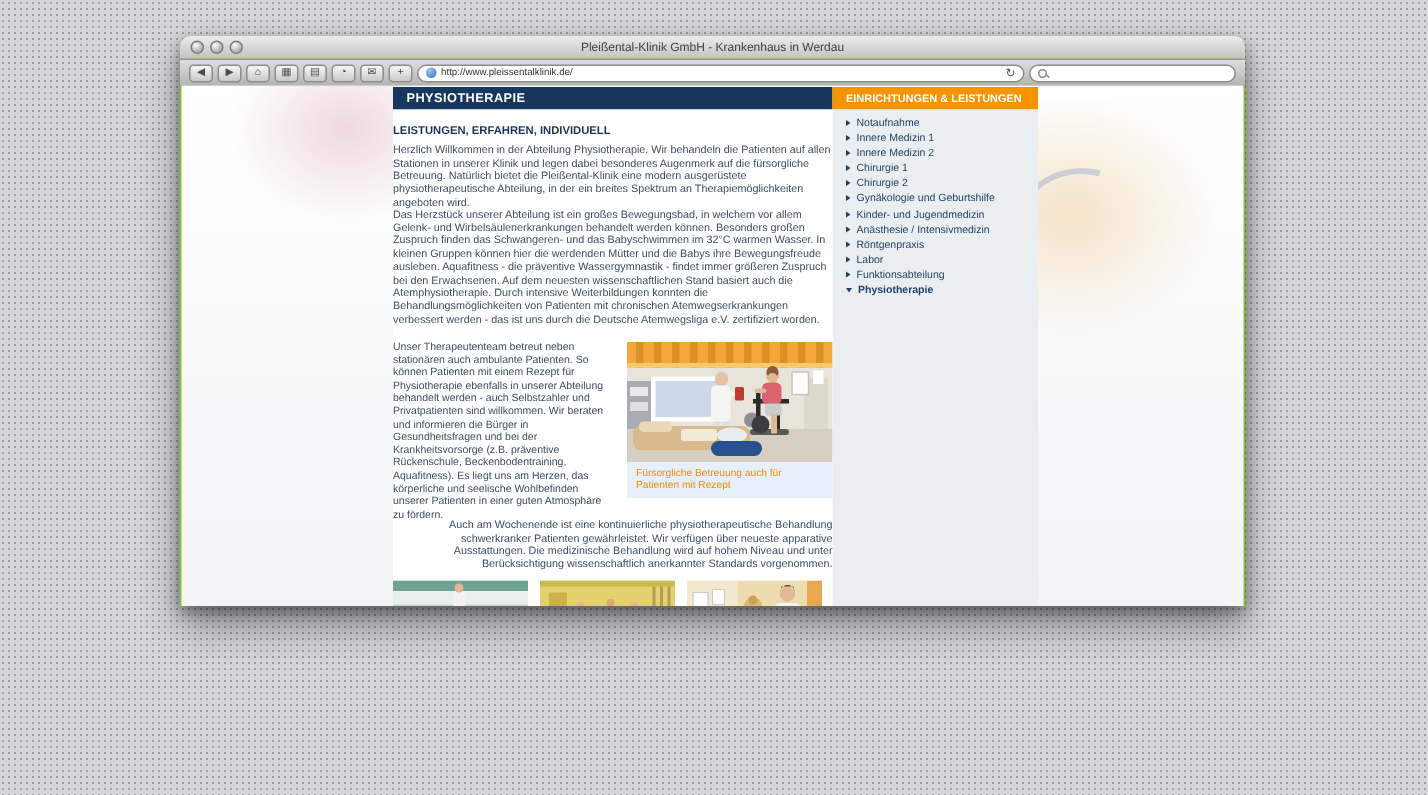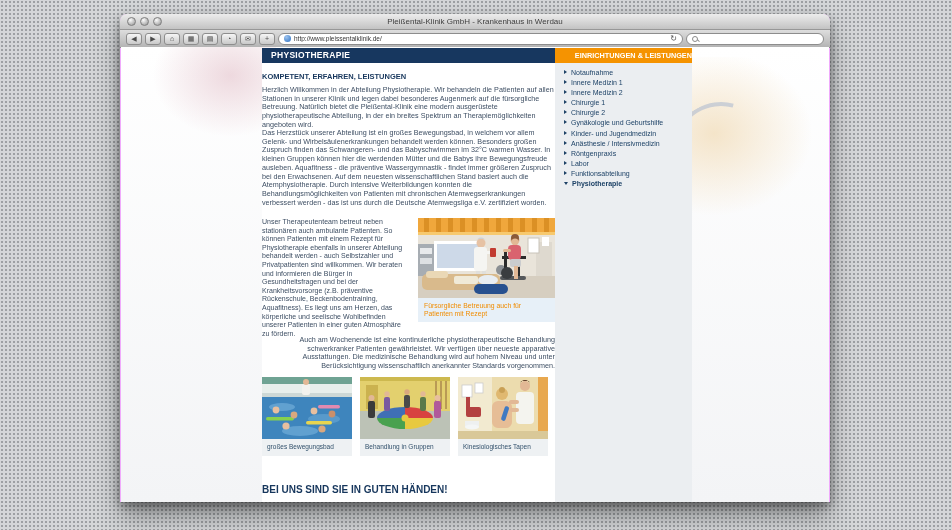--- a/index.html
+++ b/index.html
@@ -5,22 +5,22 @@
   html,body{margin:0;padding:0;}
   body{
     width:952px;height:530px;position:relative;overflow:hidden;
     font-family:"Liberation Sans",sans-serif;
     background-color:#d4d6d8;
     background-image:radial-gradient(circle,#9da0a3 0.8px,rgba(0,0,0,0) 1px);
     background-size:4px 4px;
   }
   
   .window{
-    position:absolute;left:120px;top:14px;width:710px;height:488px;
-    border-radius:7px 7px 0 0;background:#f0abfc;
+    position:absolute;left:120px;top:24px;width:710px;height:380px;
+    border-radius:7px 7px 0 0;background:#84cc16;
     box-shadow:0 4px 10px rgba(0,0,0,.4),0 14px 26px rgba(0,0,0,.35);
   }
   .titlebar{
     height:15px;border-radius:7px 7px 0 0;
     background:linear-gradient(#ececec,#c3c3c3);
     border-bottom:1px solid #979797;position:relative;
     display:flex;align-items:center;justify-content:center;
   }
   .traffic{position:absolute;left:7px;top:3px;display:flex;gap:4px;}
   .light{width:9px;height:9px;border-radius:50%;box-sizing:border-box;
@@ -57,22 +57,22 @@
   .swoosh-area{position:absolute;left:565px;top:10px;width:140px;height:170px;
     background:radial-gradient(ellipse at 20% 45%,rgba(242,222,188,.8),rgba(255,255,255,0) 62%);}
   .swoosh-arc{position:absolute;left:-14px;top:45px;width:90px;height:90px;
     border:4px solid rgba(150,170,205,.45);border-radius:50%;
     border-color:rgba(150,170,205,.45) transparent transparent transparent;
     transform:rotate(-30deg);}
   .main-header{position:absolute;left:141px;top:1px;width:293px;height:15px;
     box-sizing:border-box;padding-left:9px;
     color:#fff;font-size:8.5px;font-weight:bold;letter-spacing:.3px;line-height:15px;}
   .side-header{position:absolute;left:434px;top:1px;width:137px;height:15px;
-    box-sizing:border-box;padding-left:19px;
-    color:#fff;font-size:7.3px;font-weight:bold;line-height:15px;white-space:nowrap;text-align:right;}
+    box-sizing:border-box;padding-left:9px;
+    color:#fff;font-size:7.3px;font-weight:bold;line-height:15px;white-space:nowrap;}
   .sidebar-bg{position:absolute;left:434px;top:16px;width:137px;bottom:0;background:#ebeef1;}
   .sidebar-list{position:absolute;left:443px;top:22px;width:126px;}
   .side-item{display:flex;align-items:flex-start;margin-bottom:2.6px;
     font-size:7px;line-height:7.5px;color:#1c4166;cursor:pointer;}
   .tri{width:0;height:0;border-left:3.5px solid #1c4166;
     border-top:2.5px solid transparent;border-bottom:2.5px solid transparent;
     margin:1px 4px 0 0;flex:0 0 auto;}
   .side-item.active{font-weight:bold;}
   .side-item.active .tri{border-left:2.5px solid transparent;border-right:2.5px solid transparent;
     border-top:3.5px solid #1c4166;border-bottom:none;margin-top:2px;}
@@ -182,21 +182,21 @@
           <span class="tri"></span>
           <span>Funktionsabteilung</span>
         </div>
       <div class="side-item active">
           <span class="tri"></span>
           <span>Physiotherapie</span>
         </div>
     </div>
 
     <div class="main-col">
-      <div class="headline">KOMPETENT, ERFAHREN, LEISTUNGEN</div>
+      <div class="headline">LEISTUNGEN, ERFAHREN, INDIVIDUELL</div>
       <div class="para p1">Herzlich Willkommen in der Abteilung Physiotherapie. Wir behandeln die Patienten auf allen Stationen in unserer Klinik und legen dabei besonderes Augenmerk auf die fürsorgliche Betreuung. Natürlich bietet die Pleißental-Klinik eine modern ausgerüstete physiotherapeutische Abteilung, in der ein breites Spektrum an Therapiemöglichkeiten  angeboten wird.</div>
       <div class="para p2">Das Herzstück unserer Abteilung ist ein großes Bewegungsbad, in welchem vor allem Gelenk- und Wirbelsäulenerkrankungen behandelt werden können. Besonders großen Zuspruch finden das Schwangeren- und das Babyschwimmen im 32°C warmen Wasser. In kleinen Gruppen können hier die werdenden Mütter und die Babys ihre Bewegungsfreude ausleben. Aquafitness - die präventive Wassergymnastik - findet immer größeren Zuspruch bei den Erwachsenen. Auf dem neuesten wissenschaftlichen Stand basiert auch die Atemphysiotherapie. Durch intensive Weiterbildungen konnten die Behandlungsmöglichkeiten von Patienten mit chronischen Atemwegserkrankungen verbessert werden - das ist uns durch die Deutsche Atemwegsliga e.V. zertifiziert worden.</div>
 
       <div class="twocol">
         <div class="colL">Unser Therapeutenteam betreut neben stationären auch ambulante Patienten. So können Patienten mit einem Rezept für Physiotherapie ebenfalls in unserer Abteilung behandelt werden - auch Selbstzahler und Privatpatienten sind willkommen. Wir beraten und informieren die Bürger in Gesundheitsfragen und bei der Krankheitsvorsorge (z.B. präventive Rückenschule, Beckenbodentraining, Aquafitness). Es liegt uns am Herzen, das körperliche und seelische Wohlbefinden unserer Patienten in einer guten Atmosphäre zu fördern.</div>
         <div class="photo-card">
           <svg width="137" height="80" viewBox="0 0 137 80">
             <rect x="0" y="0" width="137" height="80" fill="#e9e4da"></rect>
             <rect x="0" y="0" width="137" height="17" fill="#f0a73c"></rect>
             <g fill="#d88d21" opacity="0.85">

